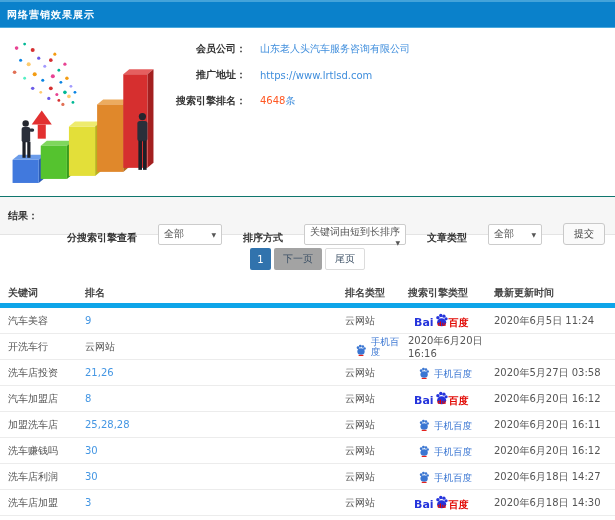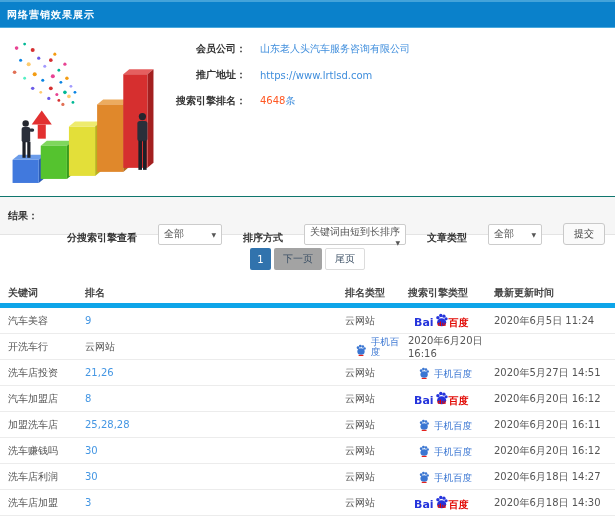--- a/index.html
+++ b/index.html
@@ -254,21 +254,21 @@
               <circle cx="5" cy="6.5" r="2.4" fill="#3a76d2"></circle>
               <circle cx="9" cy="3.6" r="2.4" fill="#3a76d2"></circle>
               <circle cx="13.4" cy="4.4" r="2.3" fill="#3a76d2"></circle>
               <circle cx="16.4" cy="8" r="2.2" fill="#3a76d2"></circle>
               <ellipse cx="10.2" cy="13" rx="6.4" ry="5.6" fill="#3a76d2"></ellipse>
               <rect x="6" y="19" width="8.5" height="1.8" fill="#e10601"></rect>
             </svg>
             <span class="m-text">手机百度</span>
           </span>
         </span>
-    <span class="time-cell">2020年5月27日 14:51</span>
+    <span class="time-cell">2020年5月27日 03:58</span>
   </div>
       <div class="t-row">
     <span class="kw-cell">汽车加盟店</span>
     <span class="rank-cell">8</span>
     <span class="type-cell">云网站</span>
     <span class="engine-cell">
           <span class="logo logo-pc">
             <span class="bai">Bai</span>
             <svg width="15" height="15" viewBox="0 0 20 21">
               <circle cx="5" cy="6.5" r="2.4" fill="#2534dc"></circle>

